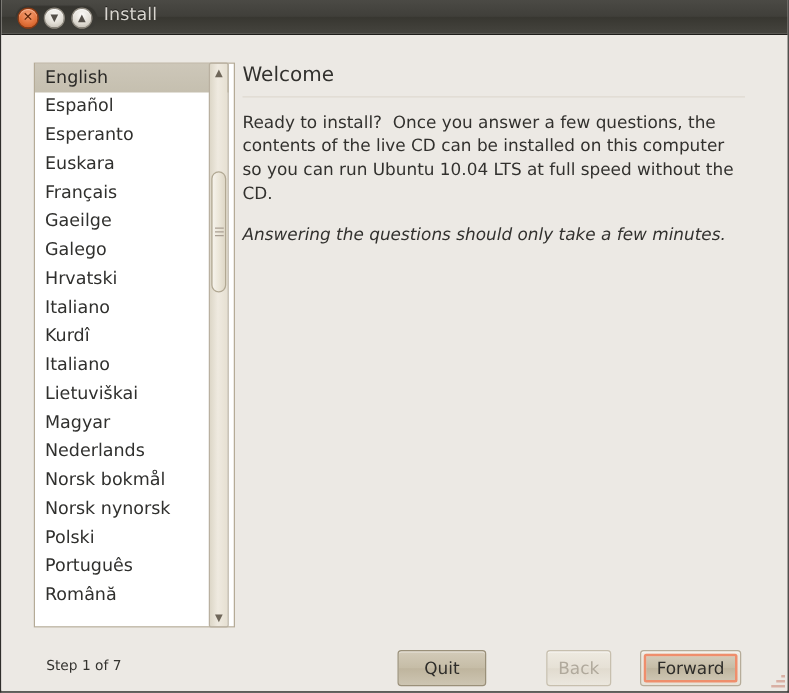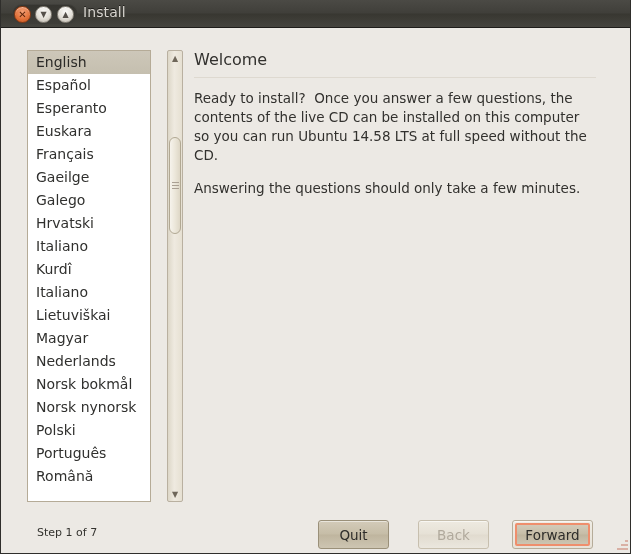--- a/index.html
+++ b/index.html
@@ -107,21 +107,21 @@
     width: 629px;
     height: 524px;
     background: #ece9e4;
   }
 
   
   #language-panel {
     position: absolute;
     left: 26px;
     top: 22px;
-    width: 124px;
+    width: 161px;
     height: 452px;
     box-sizing: border-box;
     background: #ffffff;
     border: 1px solid #b5ab97;
     overflow: hidden;
   }
   #language-list {
     position: absolute;
     left: 0; top: 0;
     width: 155px;
@@ -208,21 +208,21 @@
     background: #ded9d0;
     margin-bottom: 11px;
   }
   .welcome-paragraph {
     font-size: 13.5px;
     line-height: 19px;
     color: #32312e;
     margin: 0 0 14px 0;
     white-space: pre-wrap;
   }
-  .welcome-paragraph:last-child { margin-bottom: 0; }
+  .welcome-paragraph:last-child { margin-bottom: 0; font-style: italic; }
 
   
   #step-indicator {
     position: absolute;
     left: 36px;
     top: 498px;
     font-size: 11px;
     color: #34332f;
   }
   #footer-buttons {
@@ -247,21 +247,21 @@
   #quit-button {
     right: 216px;
     width: 71px;
     background: linear-gradient(to bottom, #d3cbb9 0%, #c6bda7 48%, #bfb59e 52%, #cdc5b2 100%);
     border: 1px solid #9a9079;
     color: #2e2d2a;
     box-shadow: inset 0 1px 0 rgba(255,255,255,0.5);
   }
   #back-button {
     right: 116px;
-    width: 71px;
+    width: 52px;
     background: linear-gradient(to bottom, #eeeae1 0%, #e6e1d6 48%, #e1dbcf 52%, #ebe7de 100%);
     border: 1px solid #c7bfae;
     color: #b0a99c;
     box-shadow: inset 0 1px 0 rgba(255,255,255,0.6);
   }
   #forward-button {
     right: 12px;
     width: 81px;
     background: linear-gradient(to bottom, #efece4, #e7e2d8);
     border: 1px solid #b6ac99;
@@ -354,21 +354,21 @@
             <i></i>
             <i></i>
           </div>
       </div>
       <div class="sb-arrow" id="sb-arrow-down">▼</div>
     </div>
 
     <div id="welcome-pane">
       <h1 id="welcome-heading">Welcome</h1>
       <div id="welcome-divider"></div>
-      <p class="welcome-paragraph">Ready to install?  Once you answer a few questions, the contents of the live CD can be installed on this computer so you can run Ubuntu 14.58 LTS at full speed without the CD.</p>
+      <p class="welcome-paragraph">Ready to install?  Once you answer a few questions, the contents of the live CD can be installed on this computer so you can run Ubuntu 10.04 LTS at full speed without the CD.</p>
       <p class="welcome-paragraph">Answering the questions should only take a few minutes.</p>
     </div>
 
     <div id="step-indicator">Step 1 of 7</div>
 
     <div id="footer-buttons">
       <button class="dialog-button" id="quit-button">Quit</button>
       <button class="dialog-button" id="back-button" disabled="">Back</button>
       <div class="dialog-button" id="forward-button">
         <div id="forward-inner">Forward</div>

